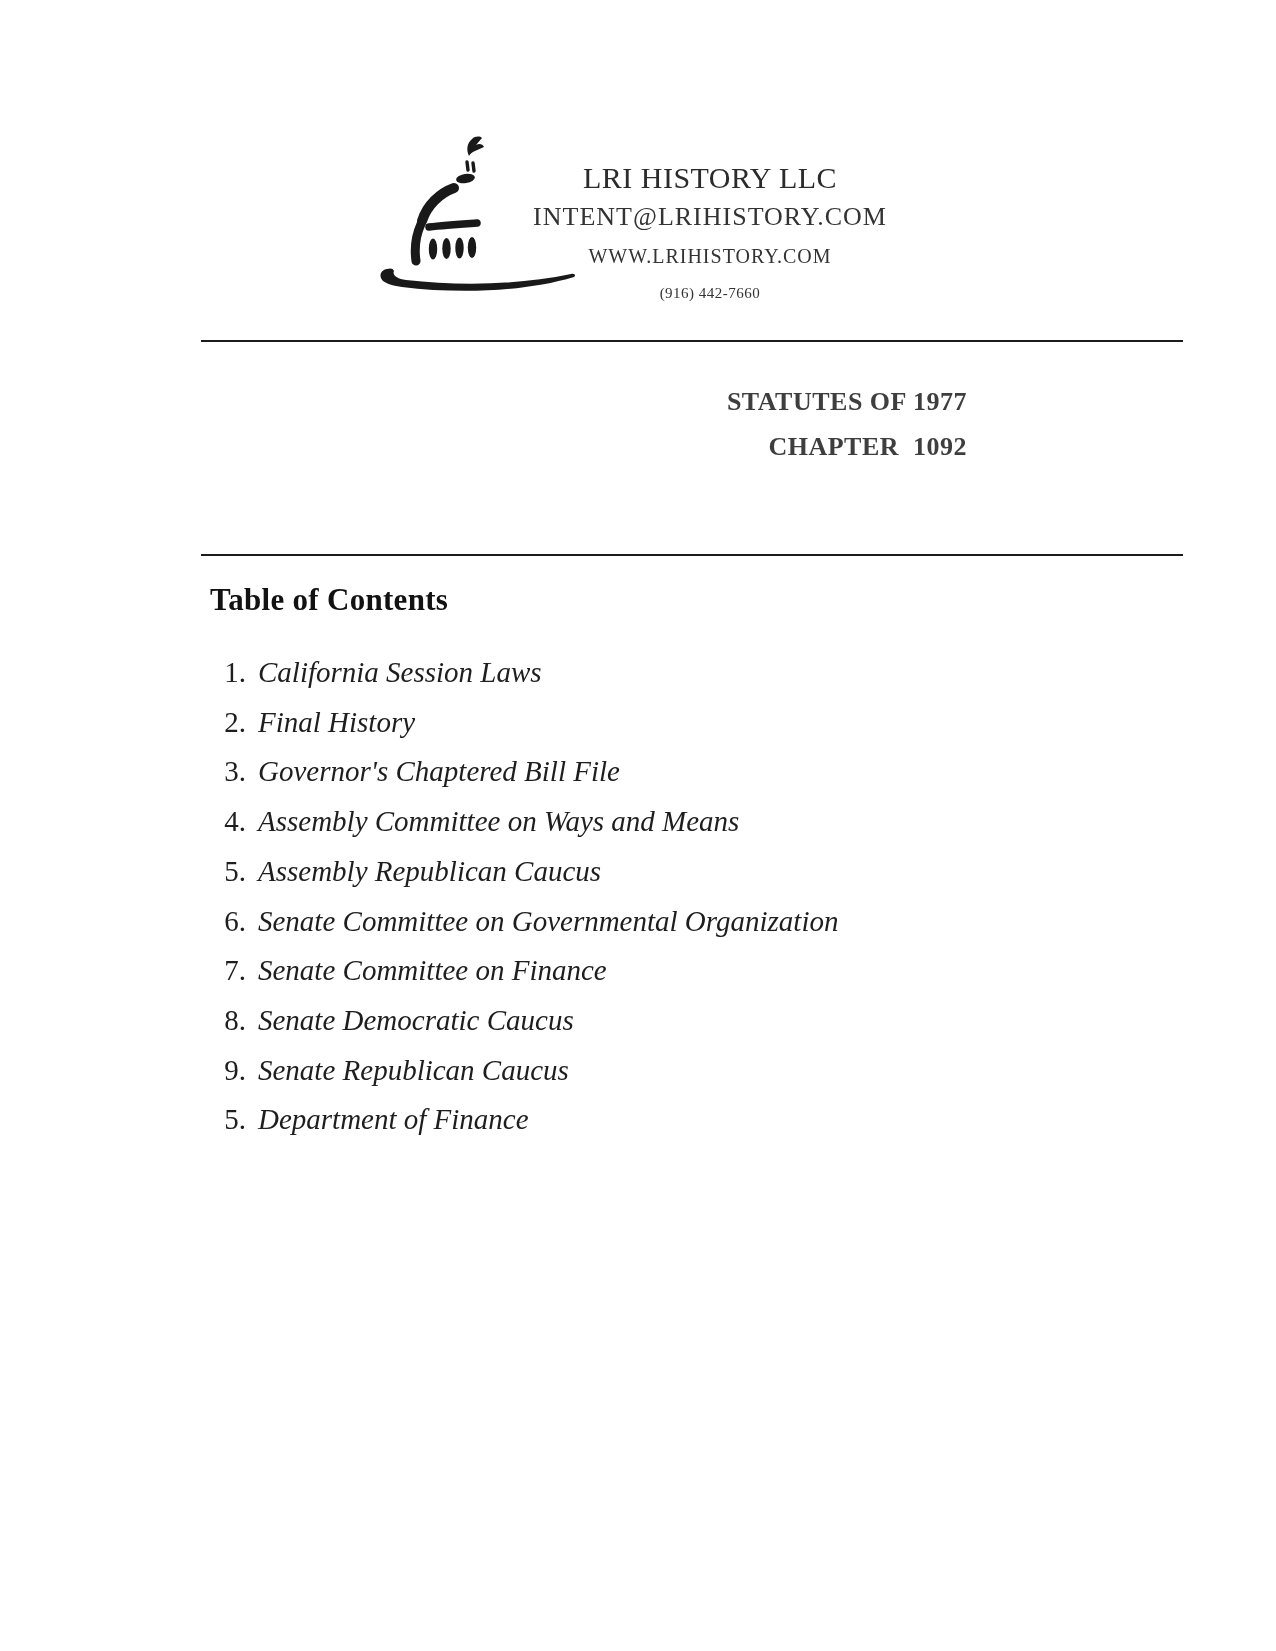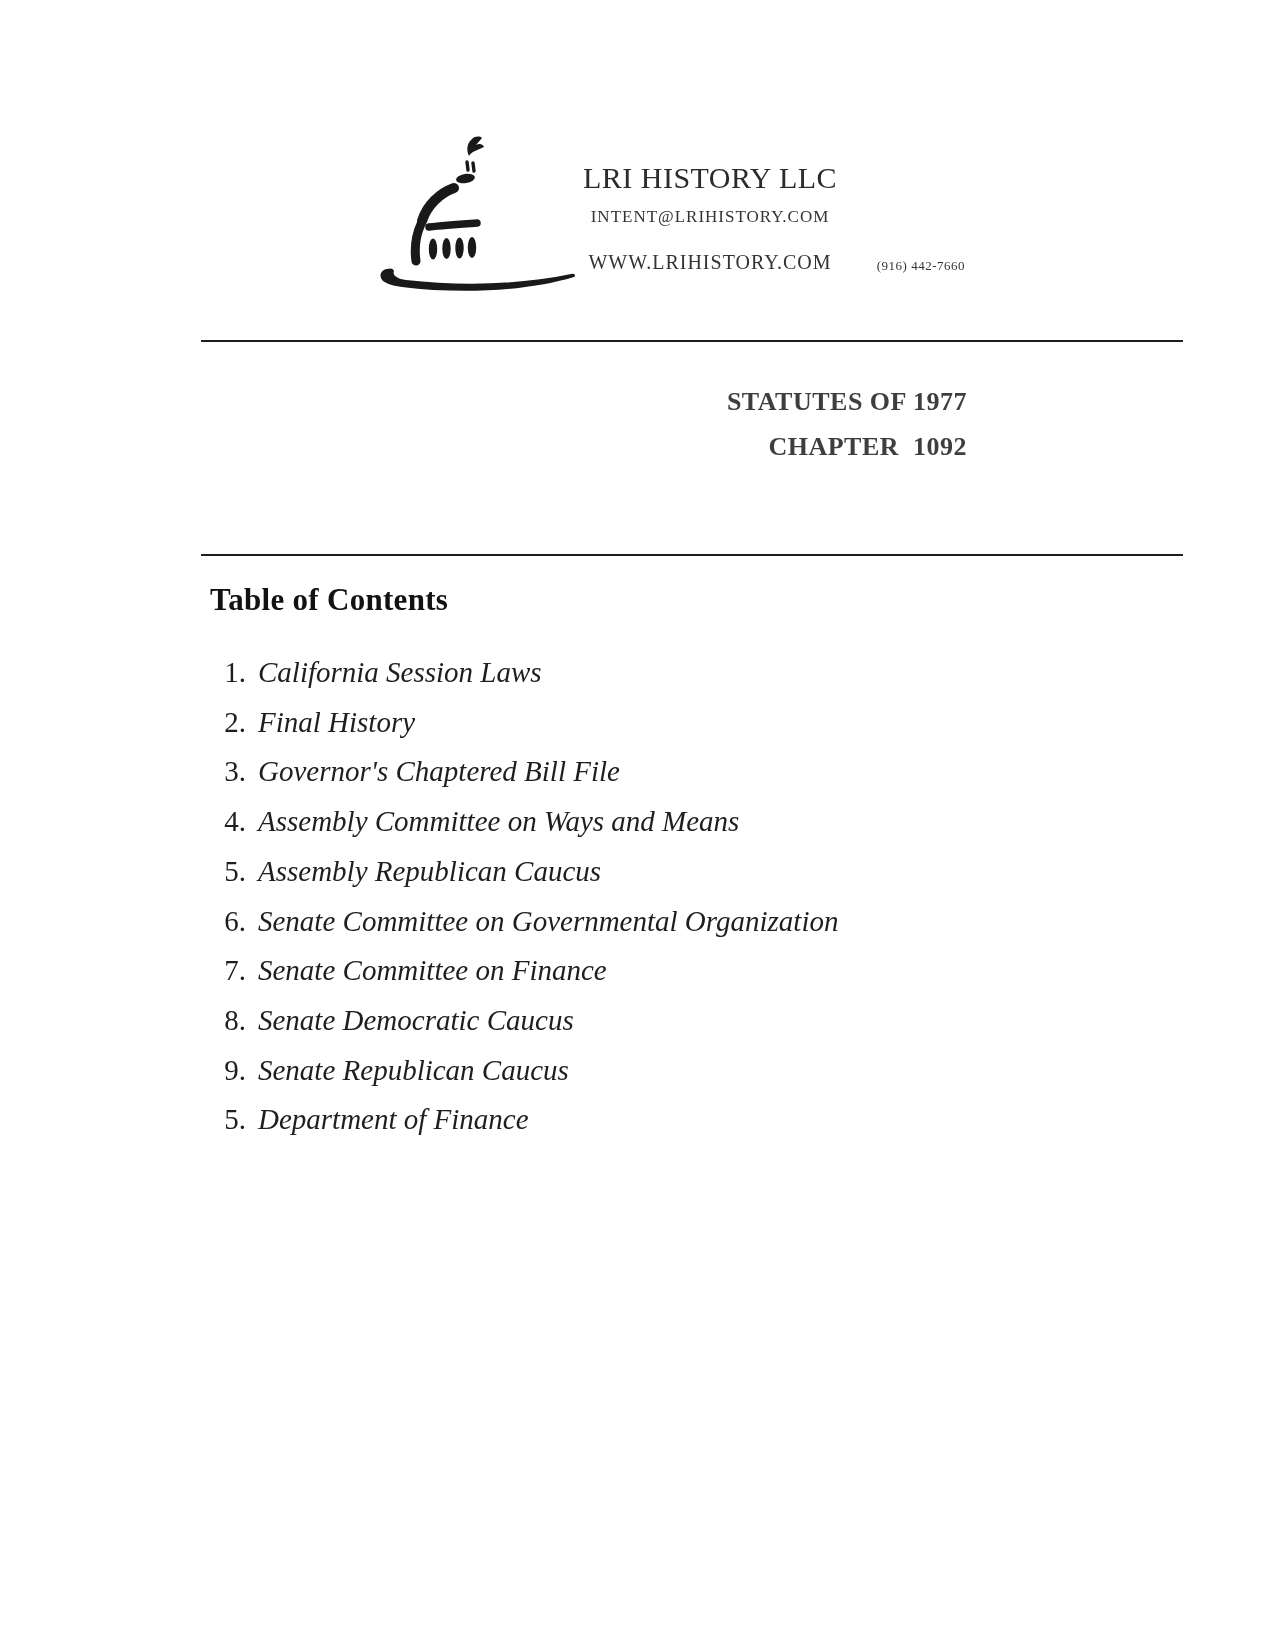--- a/index.html
+++ b/index.html
@@ -32,23 +32,23 @@
     color: #333333;
     white-space: nowrap;
   }
   .company {
     top: 161px;
     font-size: 30px;
     line-height: 34px;
     letter-spacing: 0.5px;
     color: #2b2b2b;
   }
-  .email   { top: 203px; font-size: 17px; line-height: 28px; letter-spacing: 1px; }
-  .website { top: 248px; font-size: 20px; line-height: 28px; letter-spacing: 1px; text-align: center; }
-  .phone   { top: 252px; font-size: 13px; line-height: 28px; letter-spacing: 0.5px; text-align: right; }
+  .email   { top: 203px; font-size: 26px; line-height: 28px; letter-spacing: 1px; }
+  .website { top: 242px; font-size: 20px; line-height: 28px; letter-spacing: 1px; text-align: center; }
+  .phone   { top: 279px; font-size: 15px; line-height: 28px; letter-spacing: 0.5px; }
 
   
   .rule {
     position: absolute;
     left: 123px;
     width: 982px;
     height: 2px;
     background: #1c1c1c;
   }
   .rule-1 { top: 340px; }

